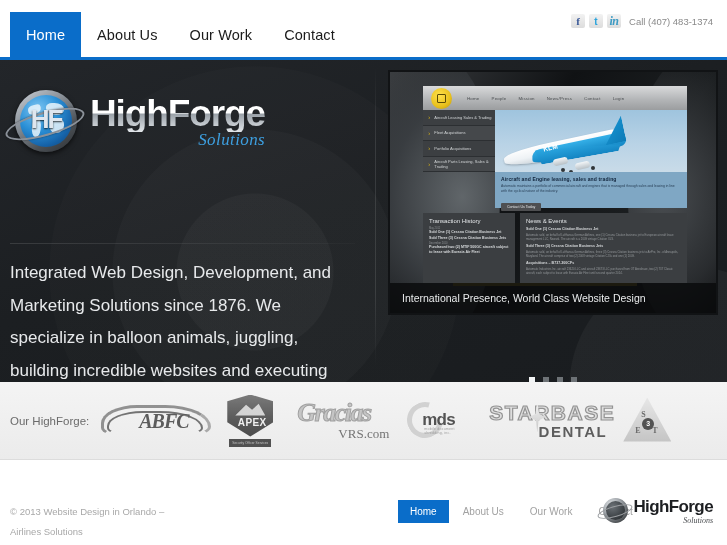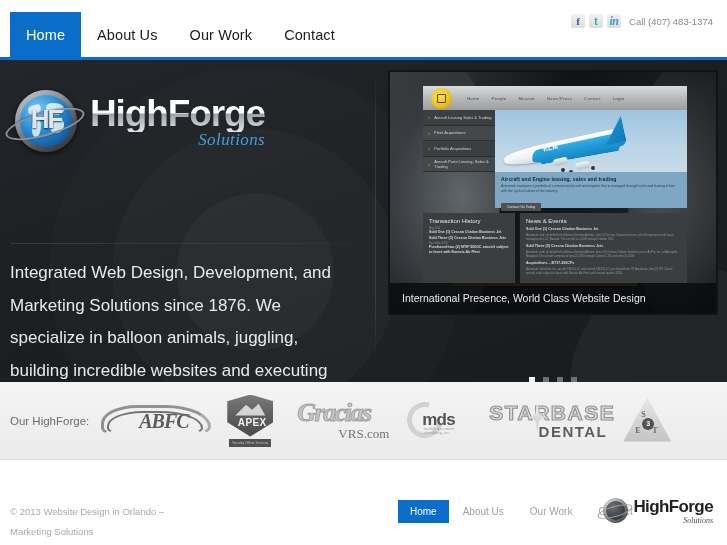--- a/index.html
+++ b/index.html
@@ -535,21 +535,21 @@
         <div class="tri-l tri-t">T</div>
         <div class="tri-c">3</div>
       </div>
 
     </div>
   </div>
 
   <div class="footer">
     <div class="foot-copy">
       <div>© 2013 Website Design in Orlando –</div>
-      <div>Marketing Solutions</div>
+      <div>Airlines Solutions</div>
     </div>
 
     <nav class="foot-nav">
       <div class="fnav-item active">Home</div>
       <div class="fnav-item">About Us</div>
       <div class="fnav-item">Our Work</div>
       <div class="fnav-item">Contact</div>
     </nav>
 
     <div class="foot-logo">

